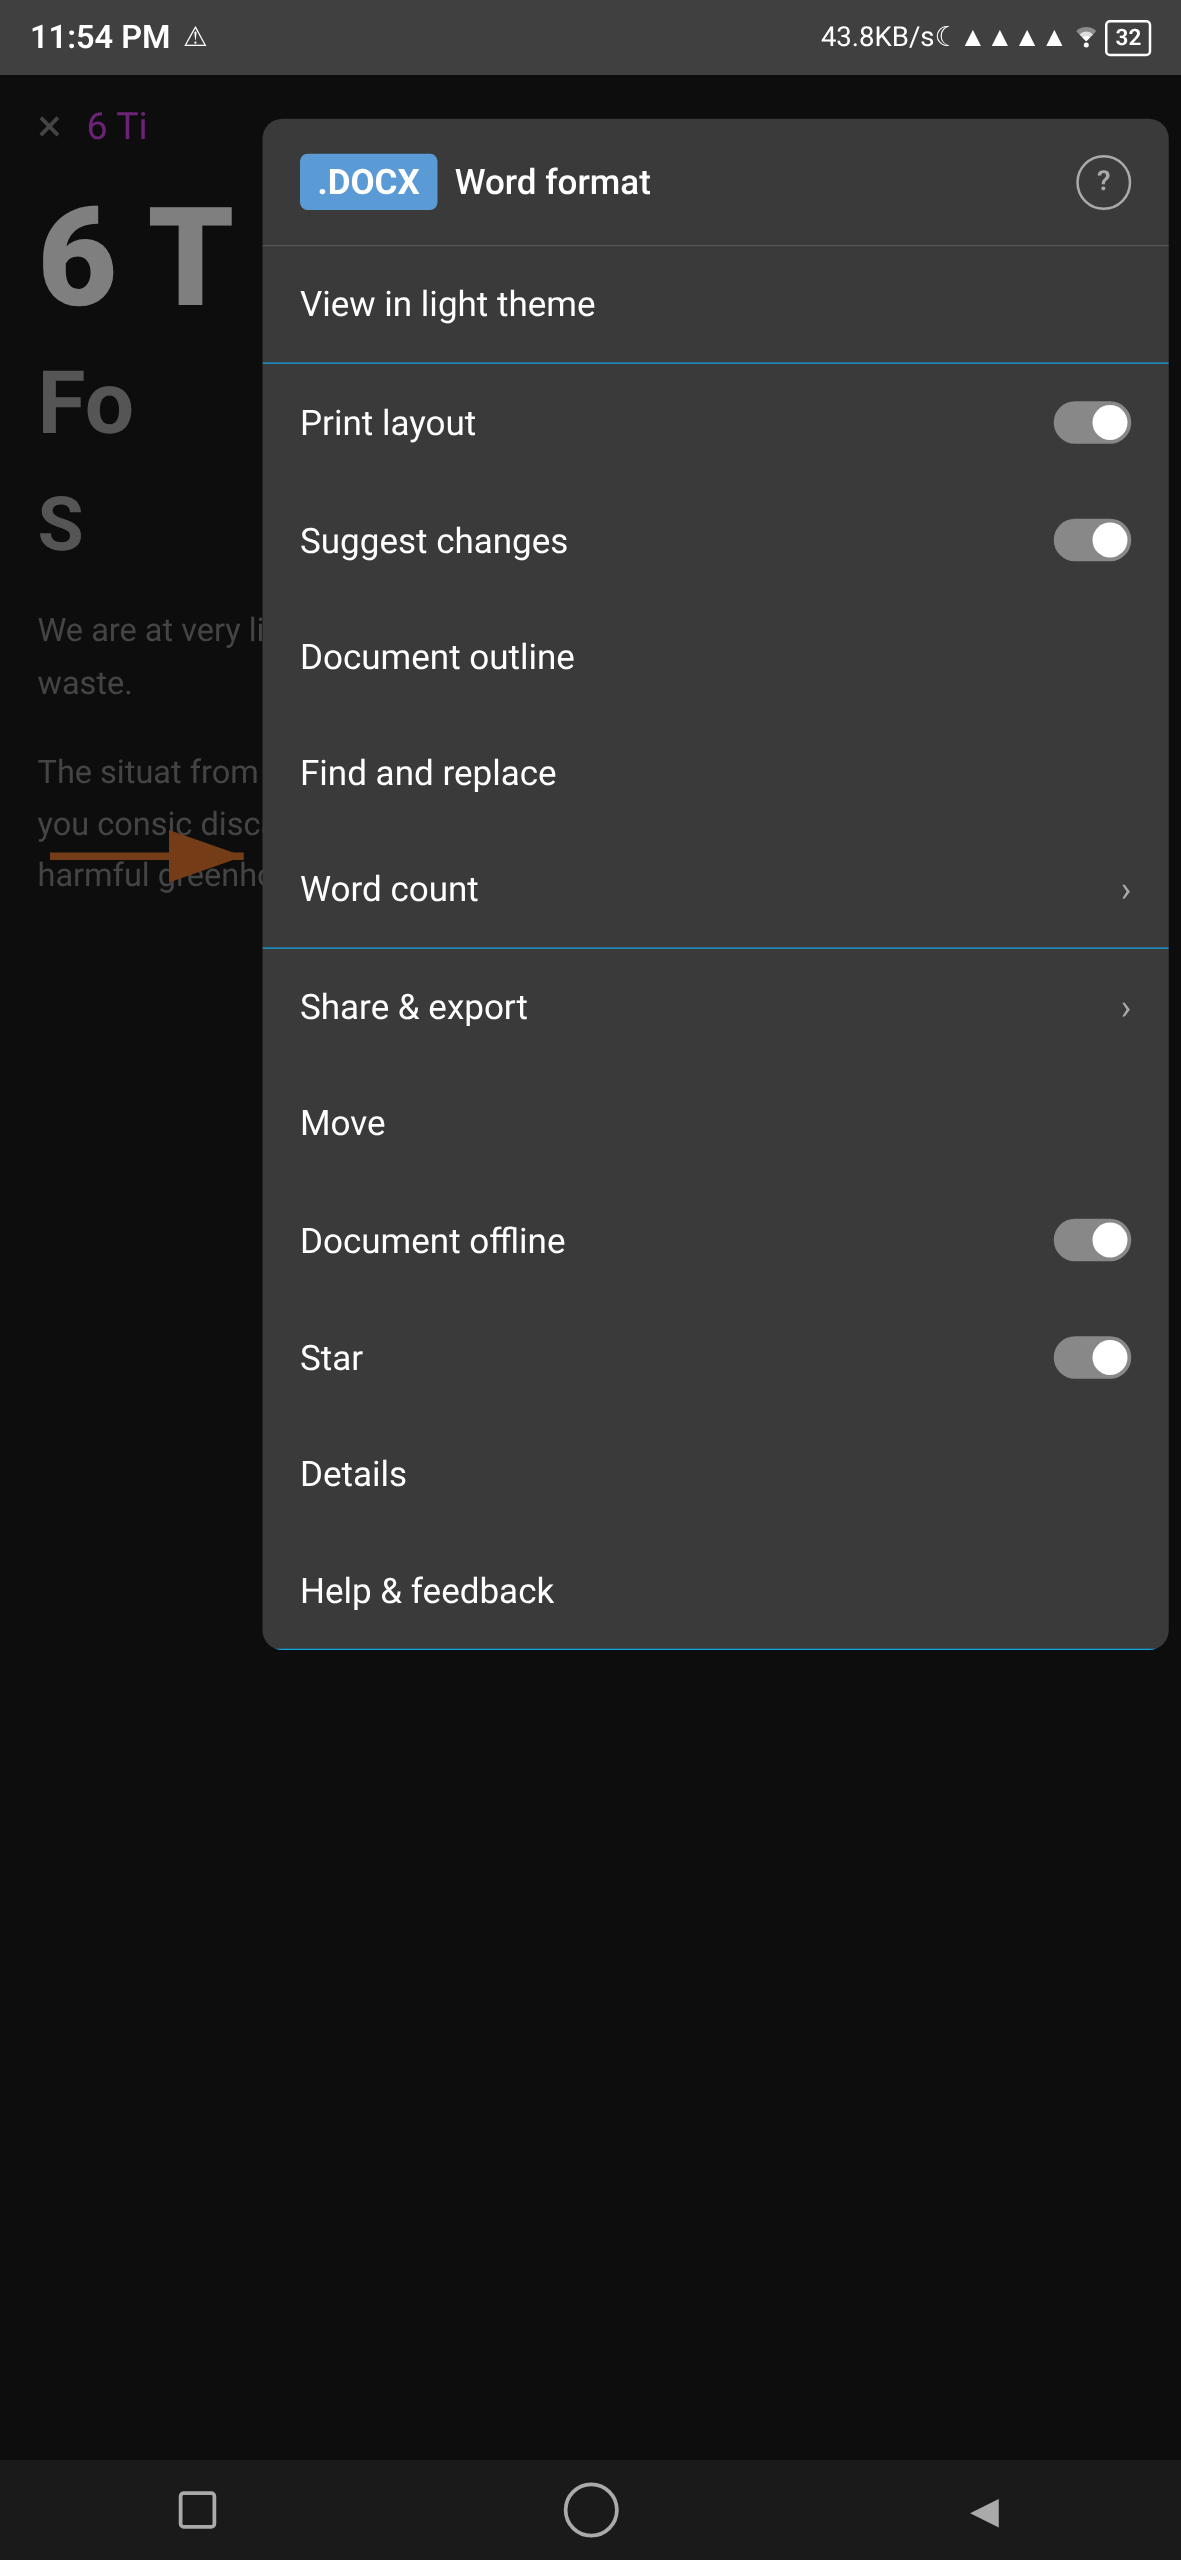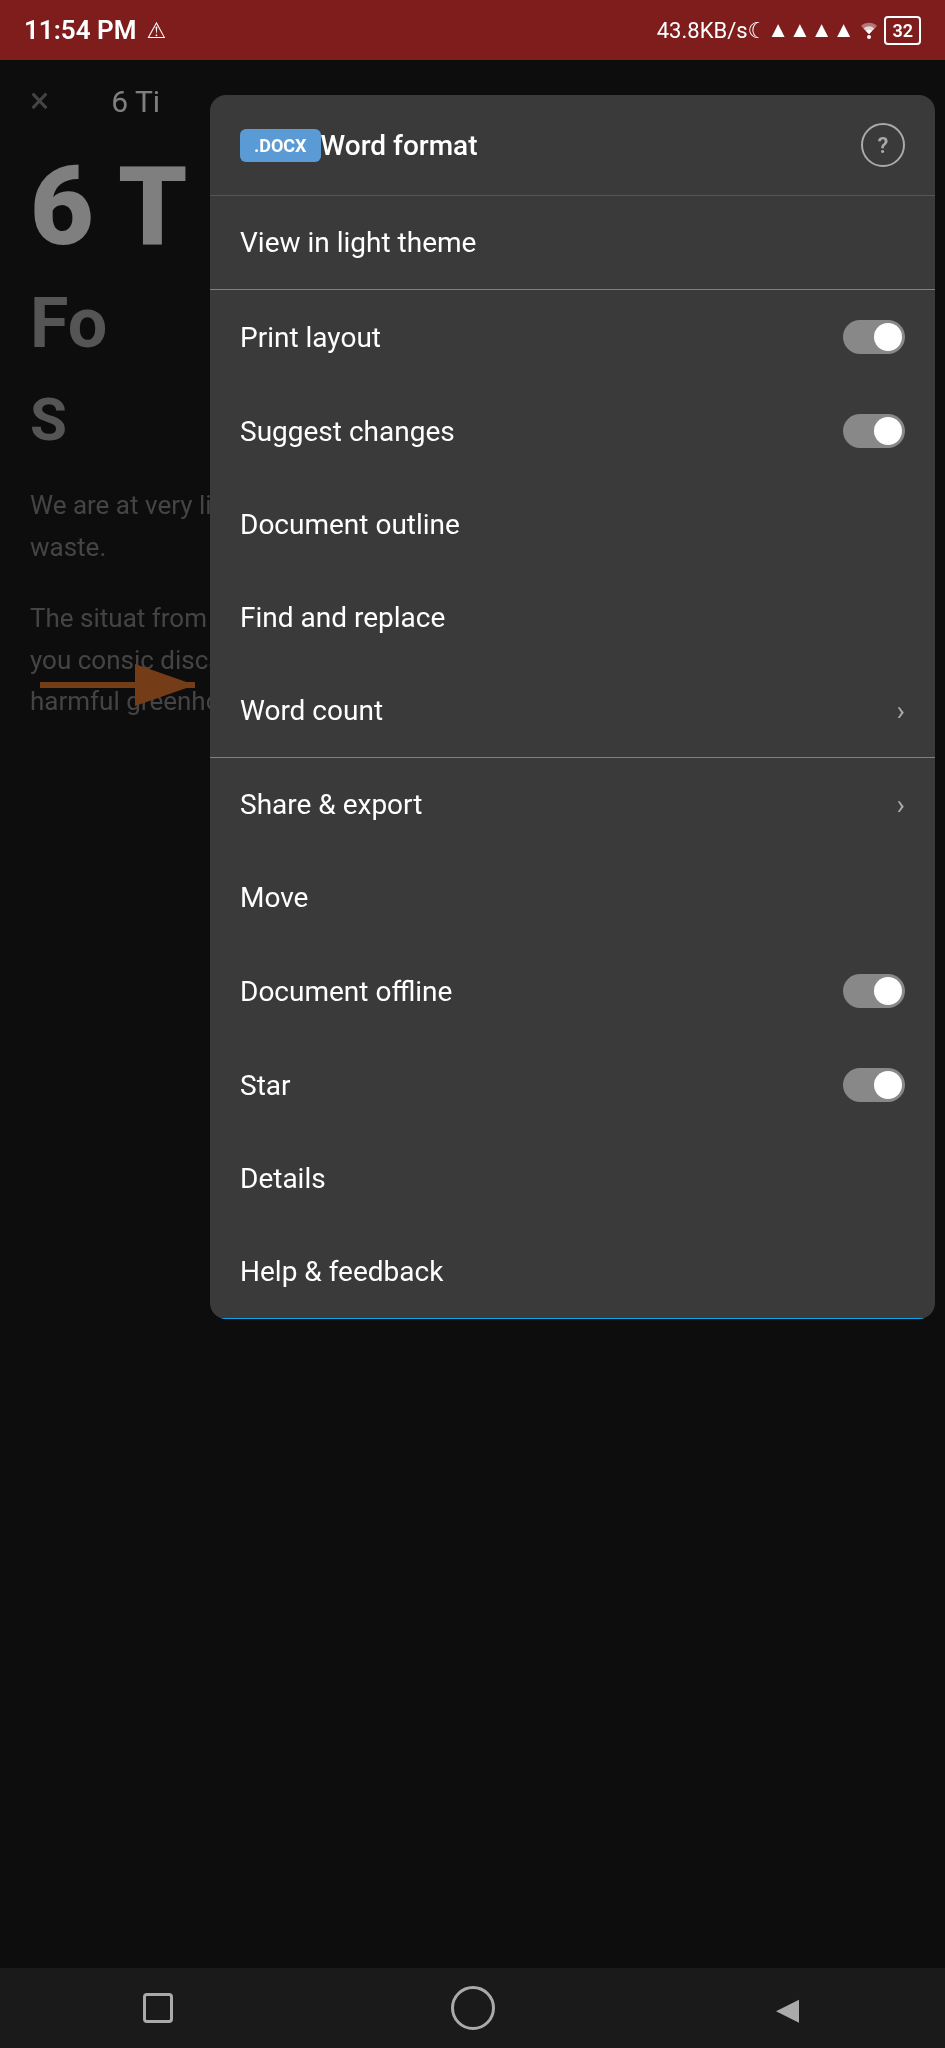--- a/index.html
+++ b/index.html
@@ -14,21 +14,21 @@
       position: relative;
     }
 
     
     .status-bar {
       position: absolute;
       top: 0;
       left: 0;
       right: 0;
       height: 60px;
-      background: #7f1d1d;
+      background: #404040;
       display: flex;
       align-items: center;
       justify-content: space-between;
       padding: 4px 24px;
       z-index: 100;
     }
 
     .status-left {
       display: flex;
       align-items: center;
@@ -83,23 +83,22 @@
       gap: 20px;
       margin-bottom: 30px;
     }
 
     .doc-close {
       color: #888;
       font-size: 36px;
     }
 
     .doc-title {
-      color: #ffffff;
+      color: #d946ef;
       font-size: 30px;
-      margin-left: 42px;
     }
 
     .doc-content-title {
       color: #fff;
       font-size: 110px;
       font-weight: 900;
       line-height: 1;
       margin-bottom: 20px;
       overflow: hidden;
     }
@@ -166,25 +165,25 @@
       display: flex;
       align-items: center;
       justify-content: space-between;
       padding: 28px 30px;
       border-bottom: 1px solid #555;
     }
 
     .docx-badge {
       background: #5b9bd5;
       color: #fff;
-      font-size: 18px;
+      font-size: 28px;
       font-weight: 700;
       padding: 6px 14px;
       border-radius: 6px;
-      margin-right: 0;
+      margin-right: 14px;
     }
 
     .menu-header-title {
       color: #fff;
       font-size: 28px;
       font-weight: 500;
       flex: 1;
     }
 
     .help-icon {

